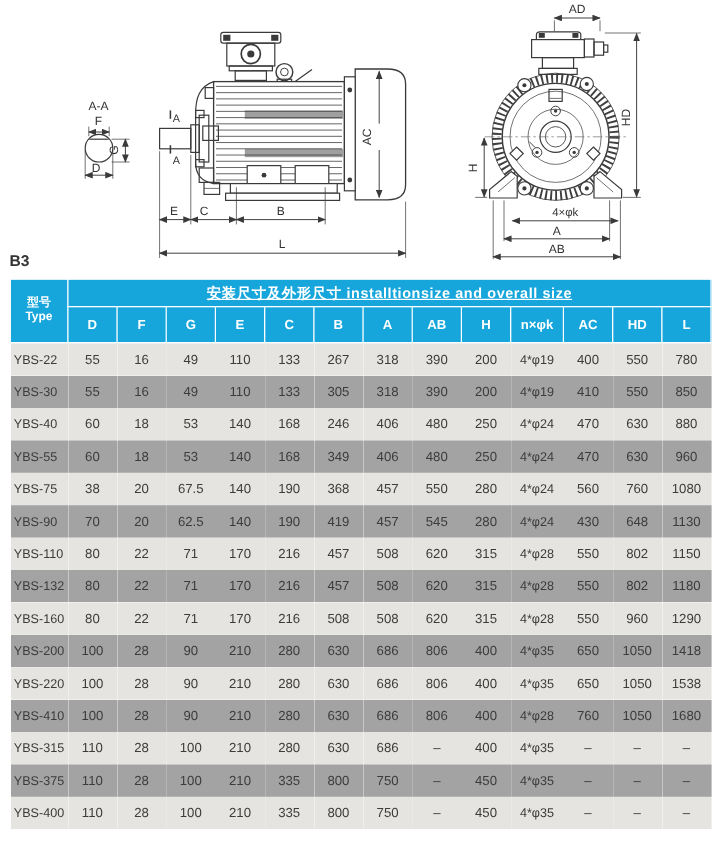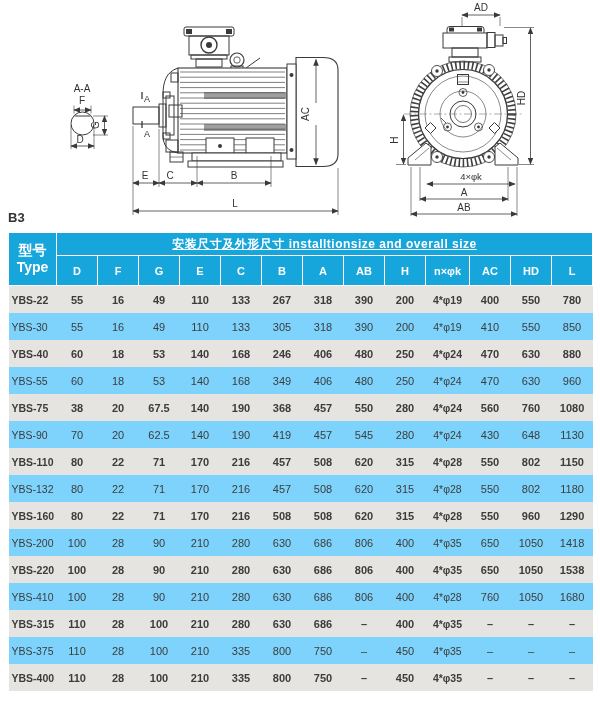--- a/index.html
+++ b/index.html
@@ -4,27 +4,27 @@
 <style>
   html,body{margin:0;padding:0;background:#fff;}
   body{width:600px;height:721px;position:relative;font-family:"Liberation Sans",sans-serif;}
   #diagram{display:block;}
   svg text{font-family:"Liberation Sans",sans-serif;fill:#333;stroke:none;}
   .dimtxt{font-size:10px;}
   .dimtxt-sm{font-size:9.5px;}
   #spec-table{width:584px;margin-left:8px;border-collapse:collapse;table-layout:fixed;}
   #spec-table thead th{background:var(--blue,#17a6db);color:#fff;border:1px solid #fff;font-weight:700;padding:0;}
   th.main-head{font-size:12px;height:22px;letter-spacing:.5px;text-decoration:underline;}
-  th.type-head{font-size:14px;line-height:1.2;font-weight:700;}
+  th.type-head{font-size:10px;line-height:1.2;font-weight:700;}
   th.col-head{font-size:11px;height:29px;}
   #spec-table tbody td{font-size:11px;color:#3c3c3c;text-align:center;height:27px;padding:0;border:none;white-space:nowrap;overflow:hidden;}
   #spec-table tbody td.type-cell{text-align:left;padding-left:3px;font-size:10.5px;}
   #spec-table tbody td.bolt-cell{font-size:10.5px;margin-top:29px;}
-  #spec-table tbody tr.stripe{background:var(--stripe,#e6e4e0);font-weight:bold;}
-  #spec-table tbody tr.plain{background:#7dd3fc;}
+  #spec-table tbody tr.stripe{background:var(--stripe,#e6e4e0);}
+  #spec-table tbody tr.plain{background:#a3a3a3;}
 </style>
 </head>
 <body>
 
 <svg id="diagram" width="600" height="232" viewBox="0 0 600 232">
   <defs>
     <marker id="ar" viewBox="0 0 10 8" refX="9" refY="4" markerWidth="9" markerHeight="7" orient="auto-start-reverse">
       <path d="M0,0L10,4L0,8z" fill="#3a3a3a"></path>
     </marker>
   </defs>

